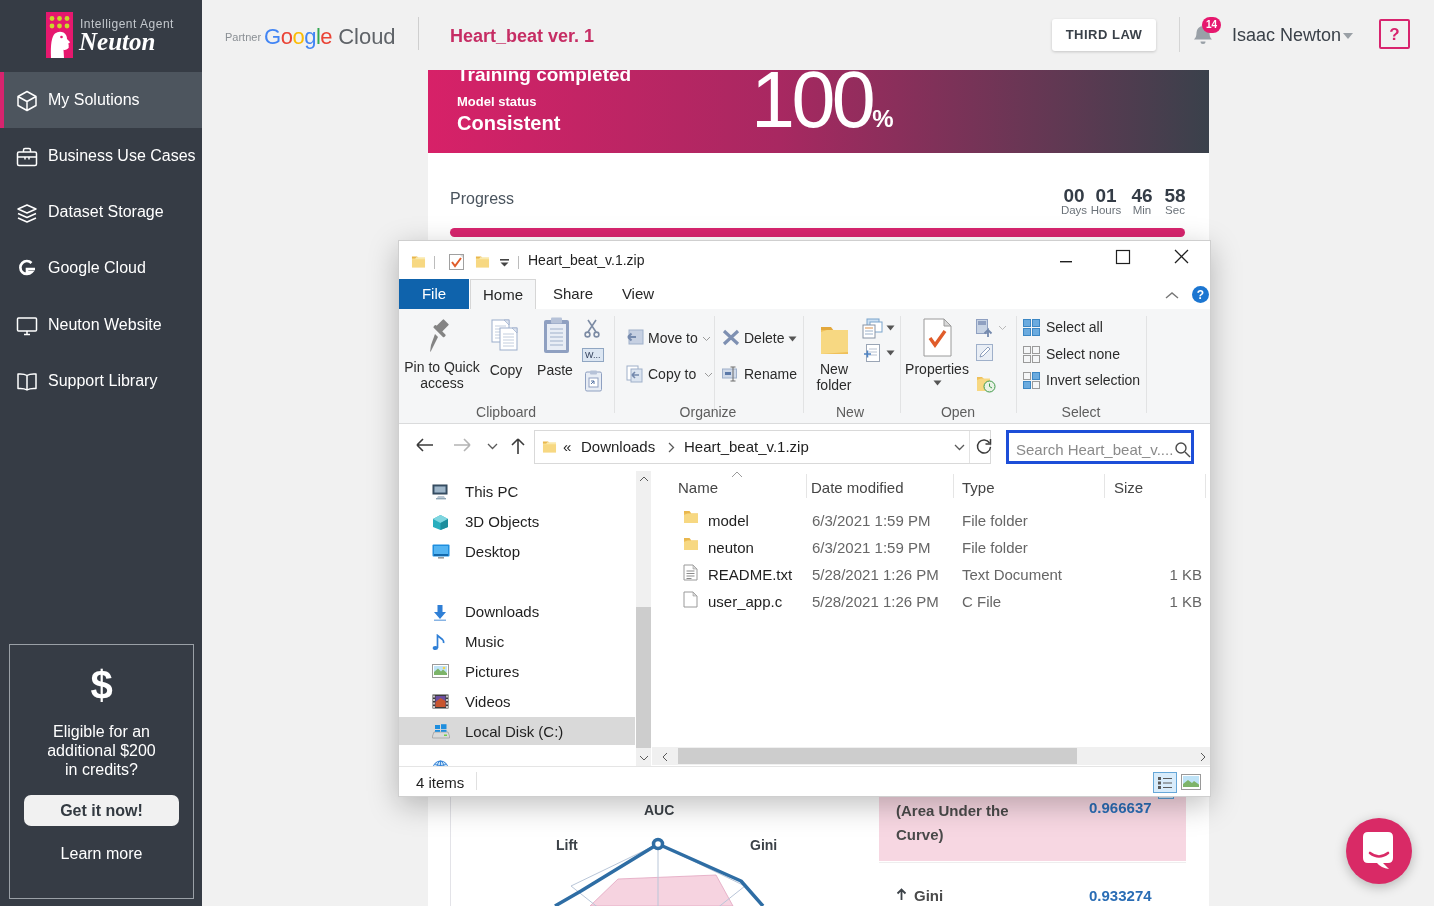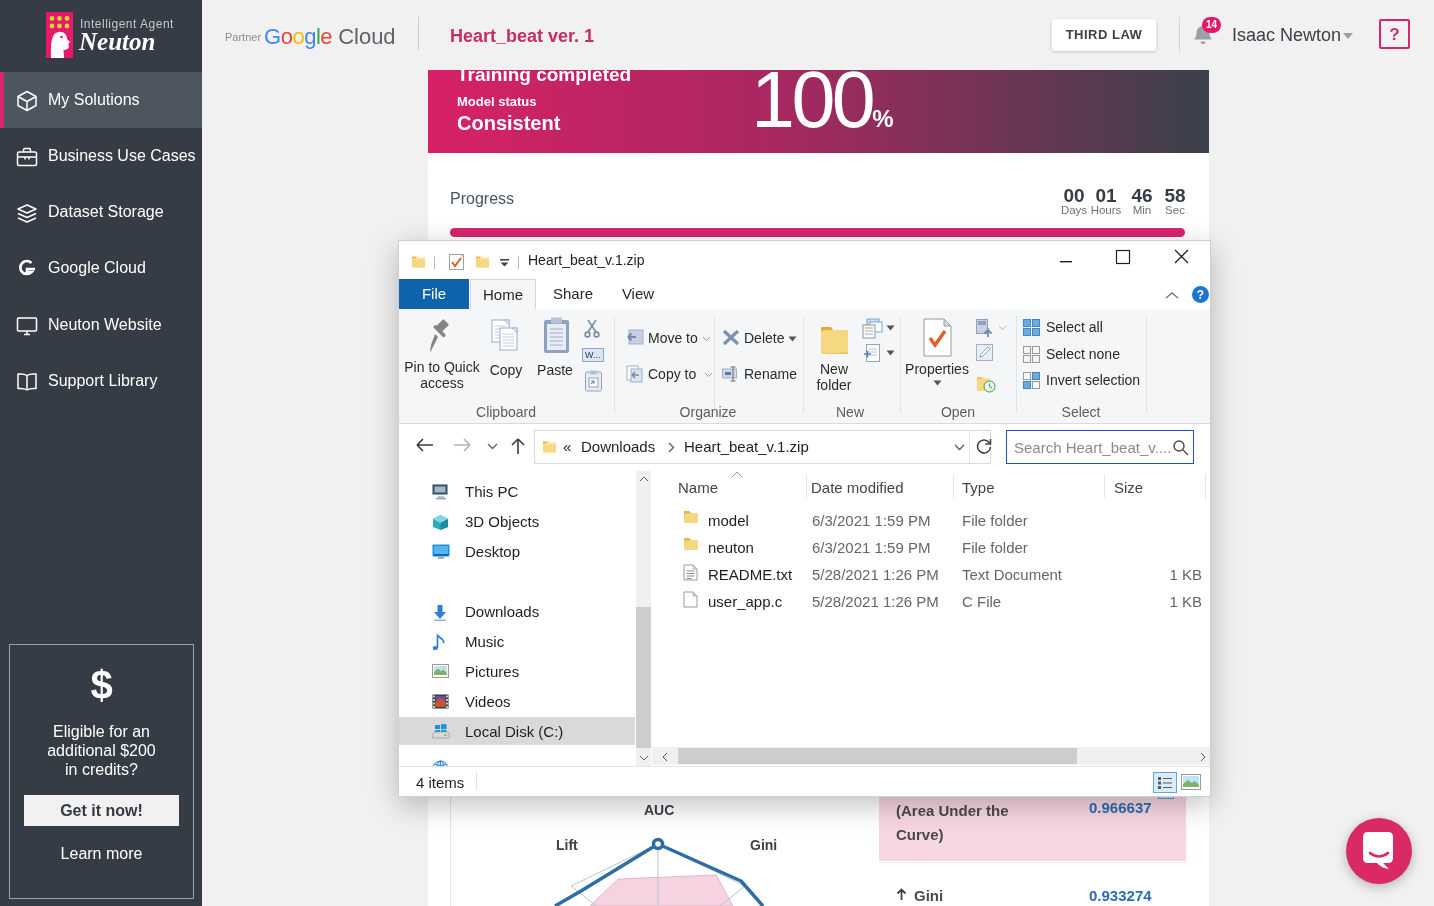--- a/index.html
+++ b/index.html
@@ -13,21 +13,21 @@
 #logotext2 { position:absolute; left:79px; top:28px; color:#fff; font-size:25px; font-style:italic; font-weight:bold; font-family:"Liberation Serif",serif; }
 .navitem { position:absolute; left:0; width:202px; height:56px; color:#fff; }
 .navitem .ico { position:absolute; left:16px; top:50%; margin-top:-10px; width:20px; height:20px; }
 .navitem .lbl { position:absolute; left:48px; top:50%; transform:translateY(-50%); font-size:16px; white-space:nowrap; }
 .navactive { background:#4d555e; border-left:4px solid #d8246e; }
 .navactive .ico { left:12px; }
 .navactive .lbl { left:44px; }
 #promo { position:absolute; left:9px; top:644px; width:185px; height:255px; border:1px solid #9aa0a6; color:#fff; text-align:center; }
 #promo .dollar { margin-top:18px; font-size:40px; font-weight:bold; }
 #promo .ptext { margin-top:14px; font-size:16px; line-height:19px; }
-#promo .btn { margin:16px auto 0; width:155px; height:31px; background:#f1f1f1; color:#333a41; font-weight:bold; font-size:16px; line-height:31px; border-radius:0; }
+#promo .btn { margin:16px auto 0; width:155px; height:31px; background:#f1f1f1; color:#333a41; font-weight:bold; font-size:16px; line-height:31px; border-radius:7px; }
 #promo .learn { margin-top:19px; font-size:16px; }
 
 
 #hdr-partner { position:absolute; left:225px; top:31px; font-size:11px; color:#8a8f94; z-index:1;}
 #hdr-glogo { position:absolute; left:264px; top:24px; font-size:22px; z-index:1; letter-spacing:-0.5px;}
 #hdr-divider1 { position:absolute; left:418px; top:17px; width:1px; height:33px; background:#cfcfcf; z-index:1;}
 #hdr-title { position:absolute; left:450px; top:26px; font-size:18px; font-weight:bold; color:#c62d64; z-index:1;}
 #btn-thirdlaw { position:absolute; left:1052px; top:19px; width:104px; height:32px; background:#fff; border-radius:3px; box-shadow:0 1px 3px rgba(0,0,0,0.18); font-size:13px; font-weight:bold; color:#3a4149; text-align:center; line-height:32px; letter-spacing:0.5px; z-index:1;}
 #hdr-divider2 { position:absolute; left:1179px; top:17px; width:1px; height:35px; background:#d5d5d5; z-index:1;}
 #hdr-bell { position:absolute; left:1192px; top:23px; z-index:1;}
@@ -77,21 +77,21 @@
 #filetab { left:0; top:0; width:70px; height:30px; background:#0f63ac; color:#fff; text-align:center; line-height:30px; font-size:15px; }
 #hometab { left:71px; top:0; width:66px; height:31px; background:#f5f6f7; border:1px solid #d6d6d6; border-bottom:none; color:#262626; text-align:center; line-height:30px; font-size:15px; }
 .tab { top:0; height:30px; color:#262626; text-align:center; line-height:30px; font-size:15px; }
 #ribbon { left:0; top:68px; width:100%; height:115px; background:#f5f6f7; border-bottom:1px solid #dadbdc; }
 .rsep { top:7px; width:1px; height:97px; background:#e2e3e4; }
 .rlabel { top:95px; font-size:14px; color:#5d5d5d; text-align:center; transform:translateX(-50%); }
 .rtext { font-size:14px; color:#2b2b2b; white-space:nowrap; }
 .rtext2 { font-size:14px; color:#2b2b2b; text-align:center; transform:translateX(-50%); white-space:nowrap; }
 #addrrow { left:0; top:183px; width:100%; height:47px; background:#fff; }
 #addrbox { left:135px; top:6px; width:457px; height:34px; border:1px solid #d9d9d9; background:#fff; }
-#searchbox { left:607px; top:6px; width:188px; height:34px; border:1px solid #1d4ed8; background:#fff; }
+#searchbox { left:607px; top:6px; width:188px; height:34px; border:3px solid #1d4ed8; background:#fff; }
 #treepane { left:0; top:230px; width:253px; height:296px; background:#fff; overflow:hidden; }
 .trow { left:0; width:236px; height:30px; }
 .trow .ticon { left:33px; top:7px; width:17px; height:17px; }
 .trow .tlabel { left:66px; top:6px; font-size:15px; color:#1f1f1f; white-space:nowrap; }
 #vscroll { left:237px; top:230px; width:15px; height:295px; background:#f0f0f0; }
 #filepane { left:253px; top:230px; width:558px; height:276px; background:#fff; }
 .fhdr { top:8px; font-size:15px; color:#454545; }
 .fcol { top:3px; width:1px; height:24px; background:#e5e5e5; }
 .frow-name { font-size:15px; color:#1f1f1f; }
 .frow-meta { font-size:15px; color:#666; }

